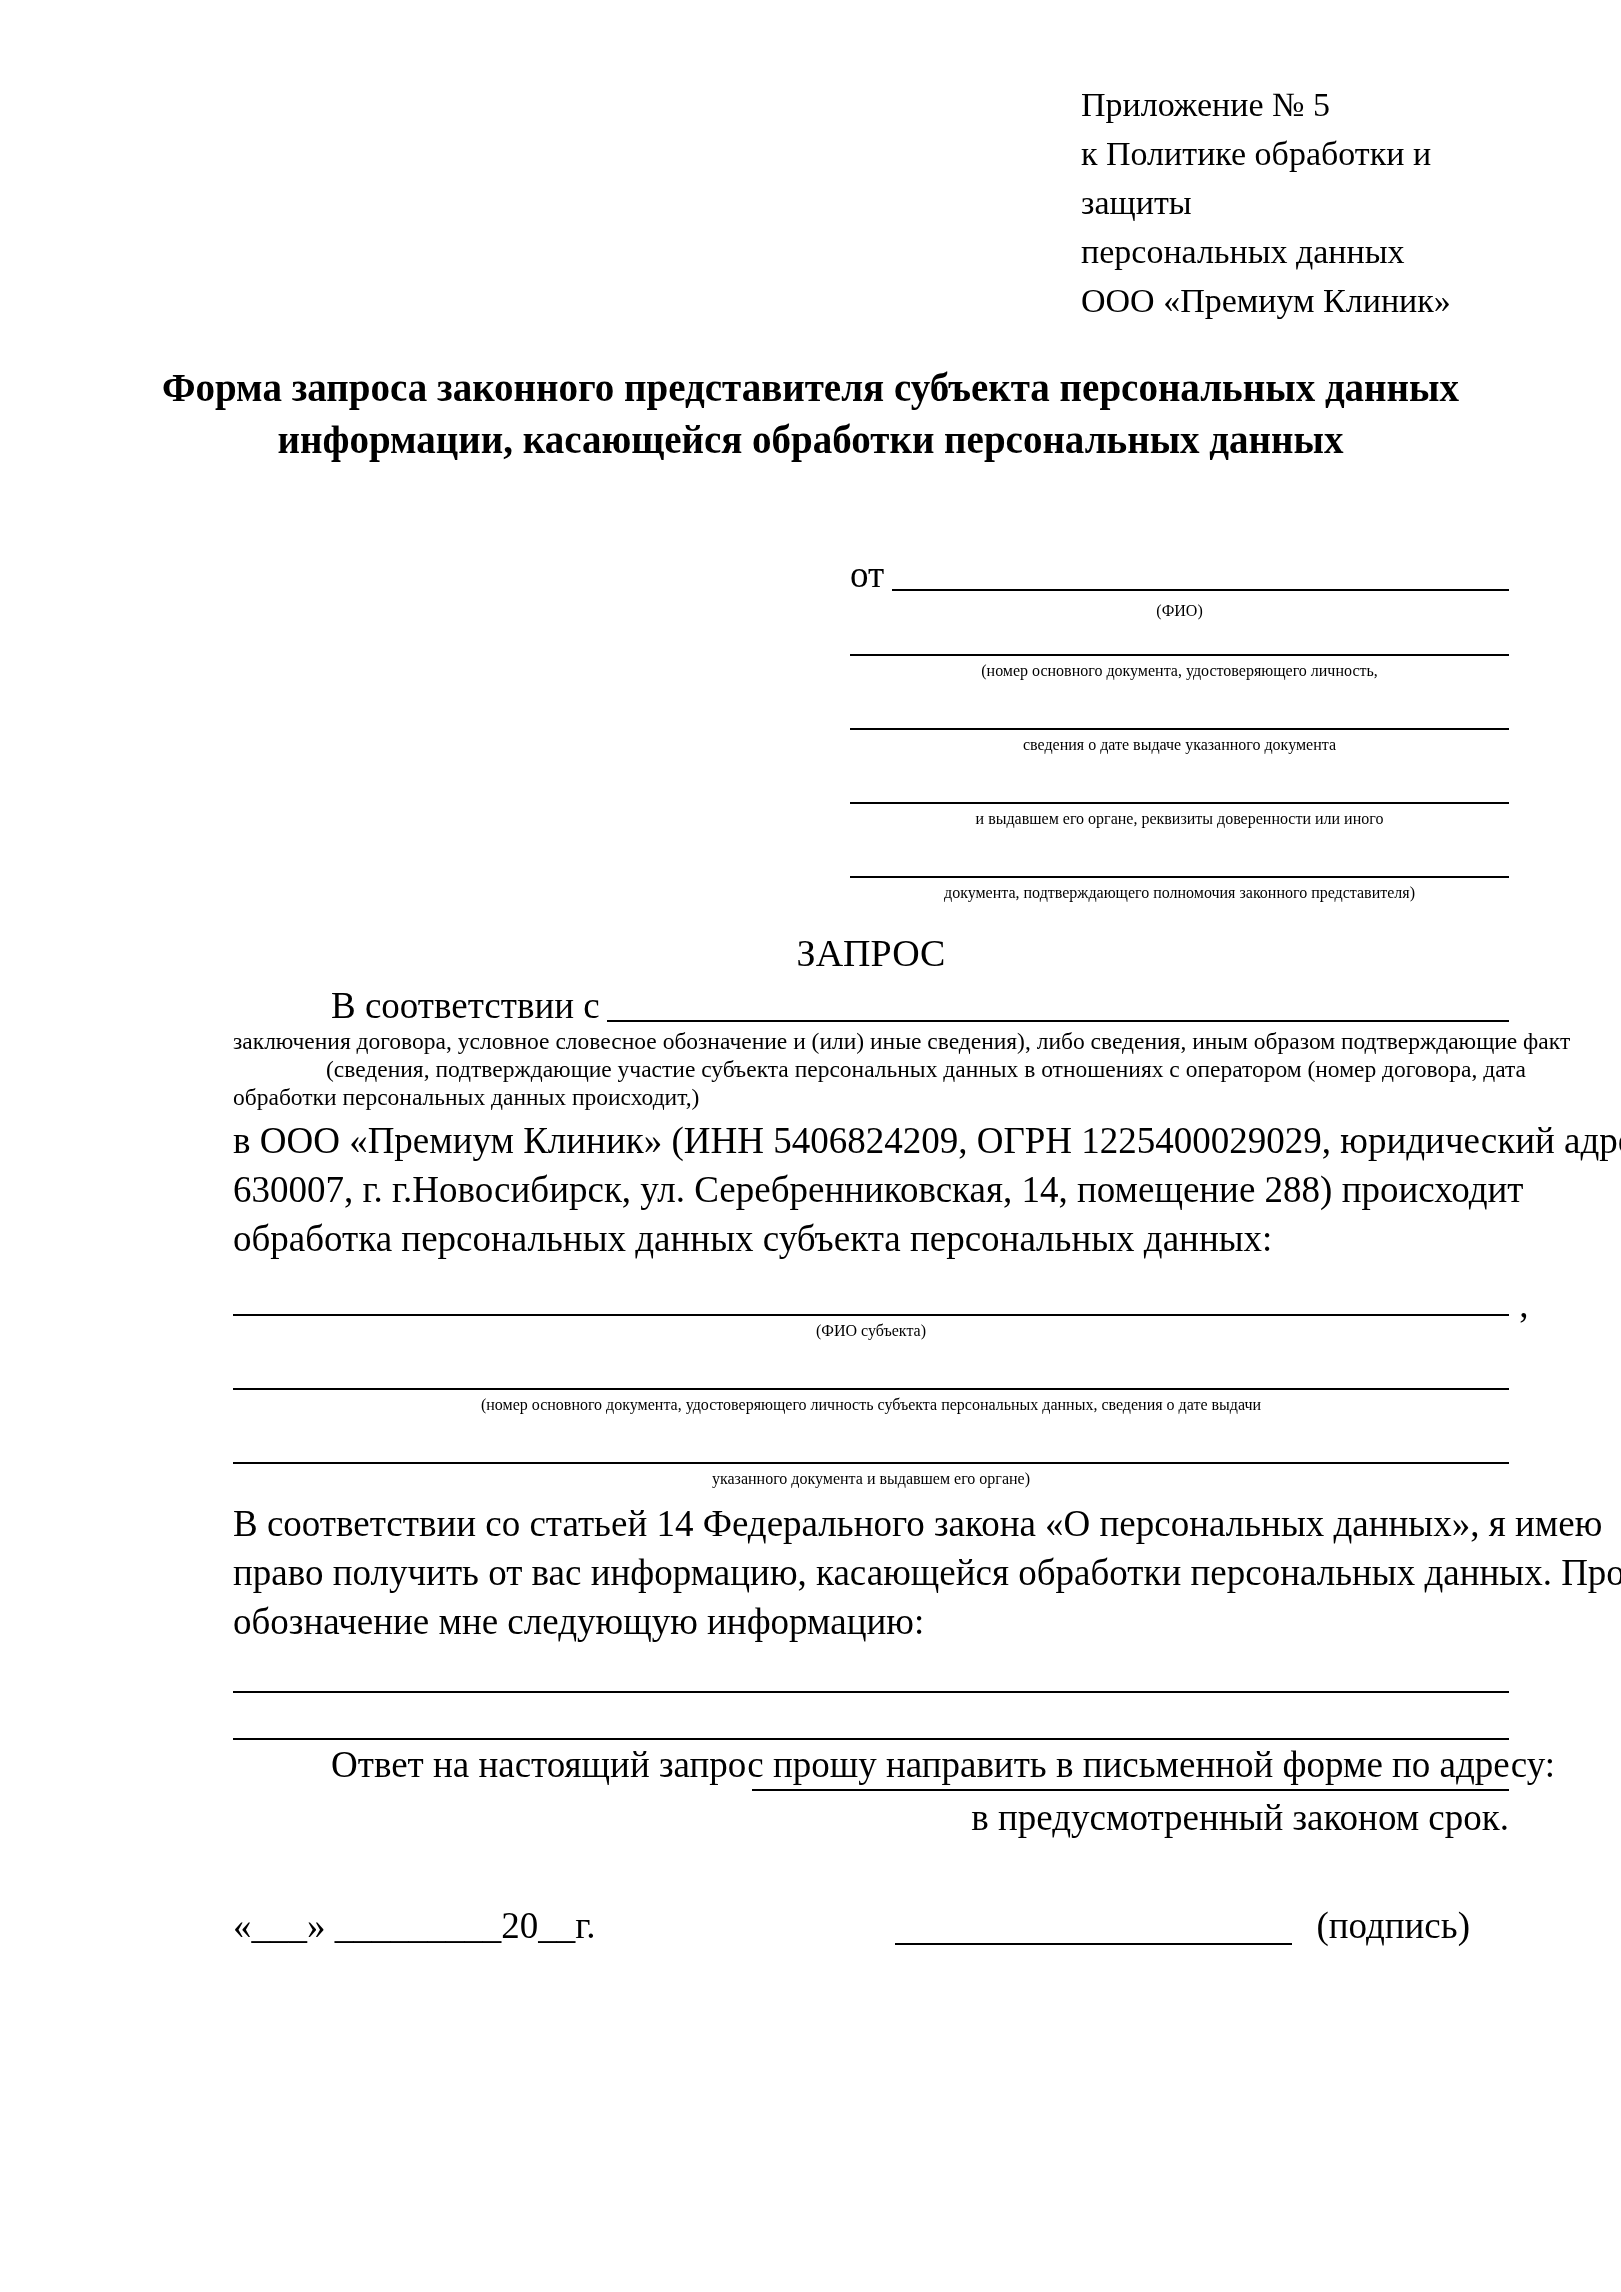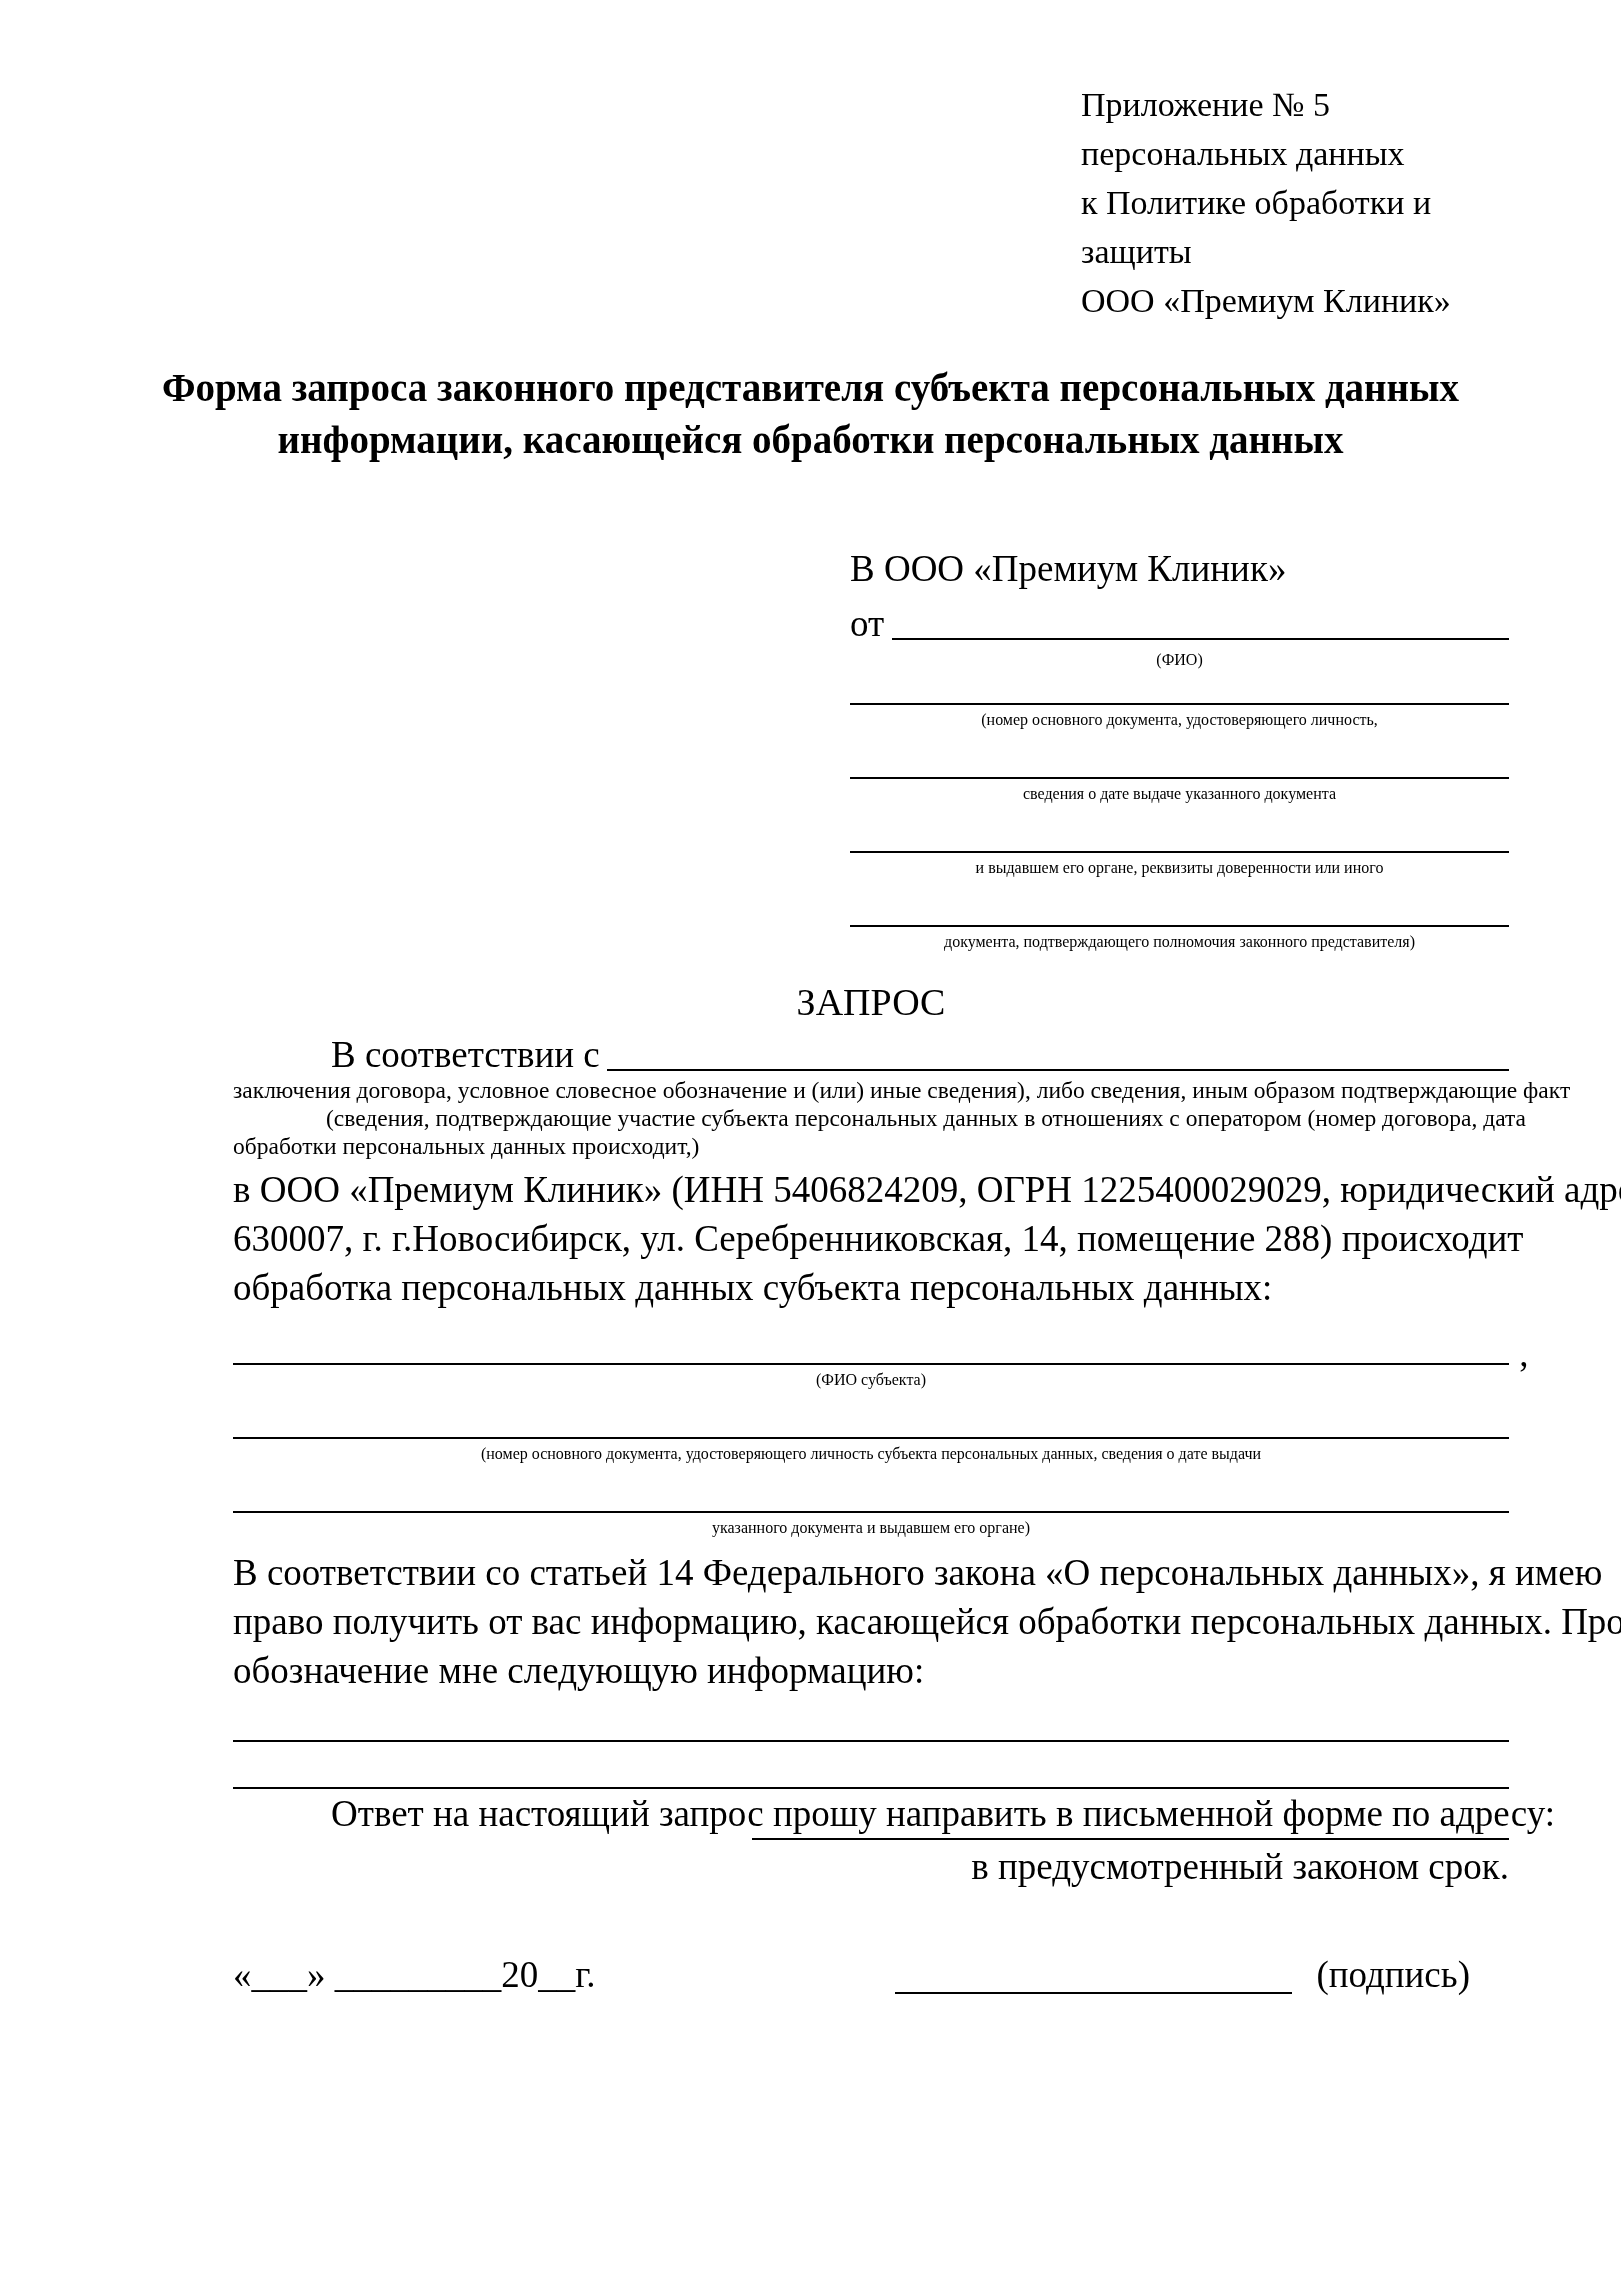--- a/index.html
+++ b/index.html
@@ -42,32 +42,31 @@
   .sig{display:flex;align-items:flex-end;margin-right:39px;gap:24px;}
   .sig-line{width:397px;border-bottom:2.9px solid #000;margin-bottom:4.9px;}
 </style>
 </head>
 <body>
 
 <div class="page">
 
   <div class="hdr">
     <div>Приложение № 5</div>
+    <div>к Политике обработки и защиты</div>
     <div>персональных данных</div>
-    <div>к Политике обработки и защиты</div>
     <div>ООО «Премиум Клиник»</div>
   </div>
 
   <div class="title">
     <div>Форма запроса законного представителя субъекта персональных данных</div>
     <div>информации, касающейся обработки персональных данных</div>
   </div>
 
   <div class="addr">
-    <div class="addr-to">В ООО «Премиум Клиник»</div>
     <div class="flex-row from-row">
       <span>от</span>
       <span class="fill"></span>
     </div>
     <div class="cap">(ФИО)</div>
 
     <div class="blank"></div>
     <div class="cap">(номер основного документа, удостоверяющего личность,</div>
 
     <div class="blank tall"></div>

